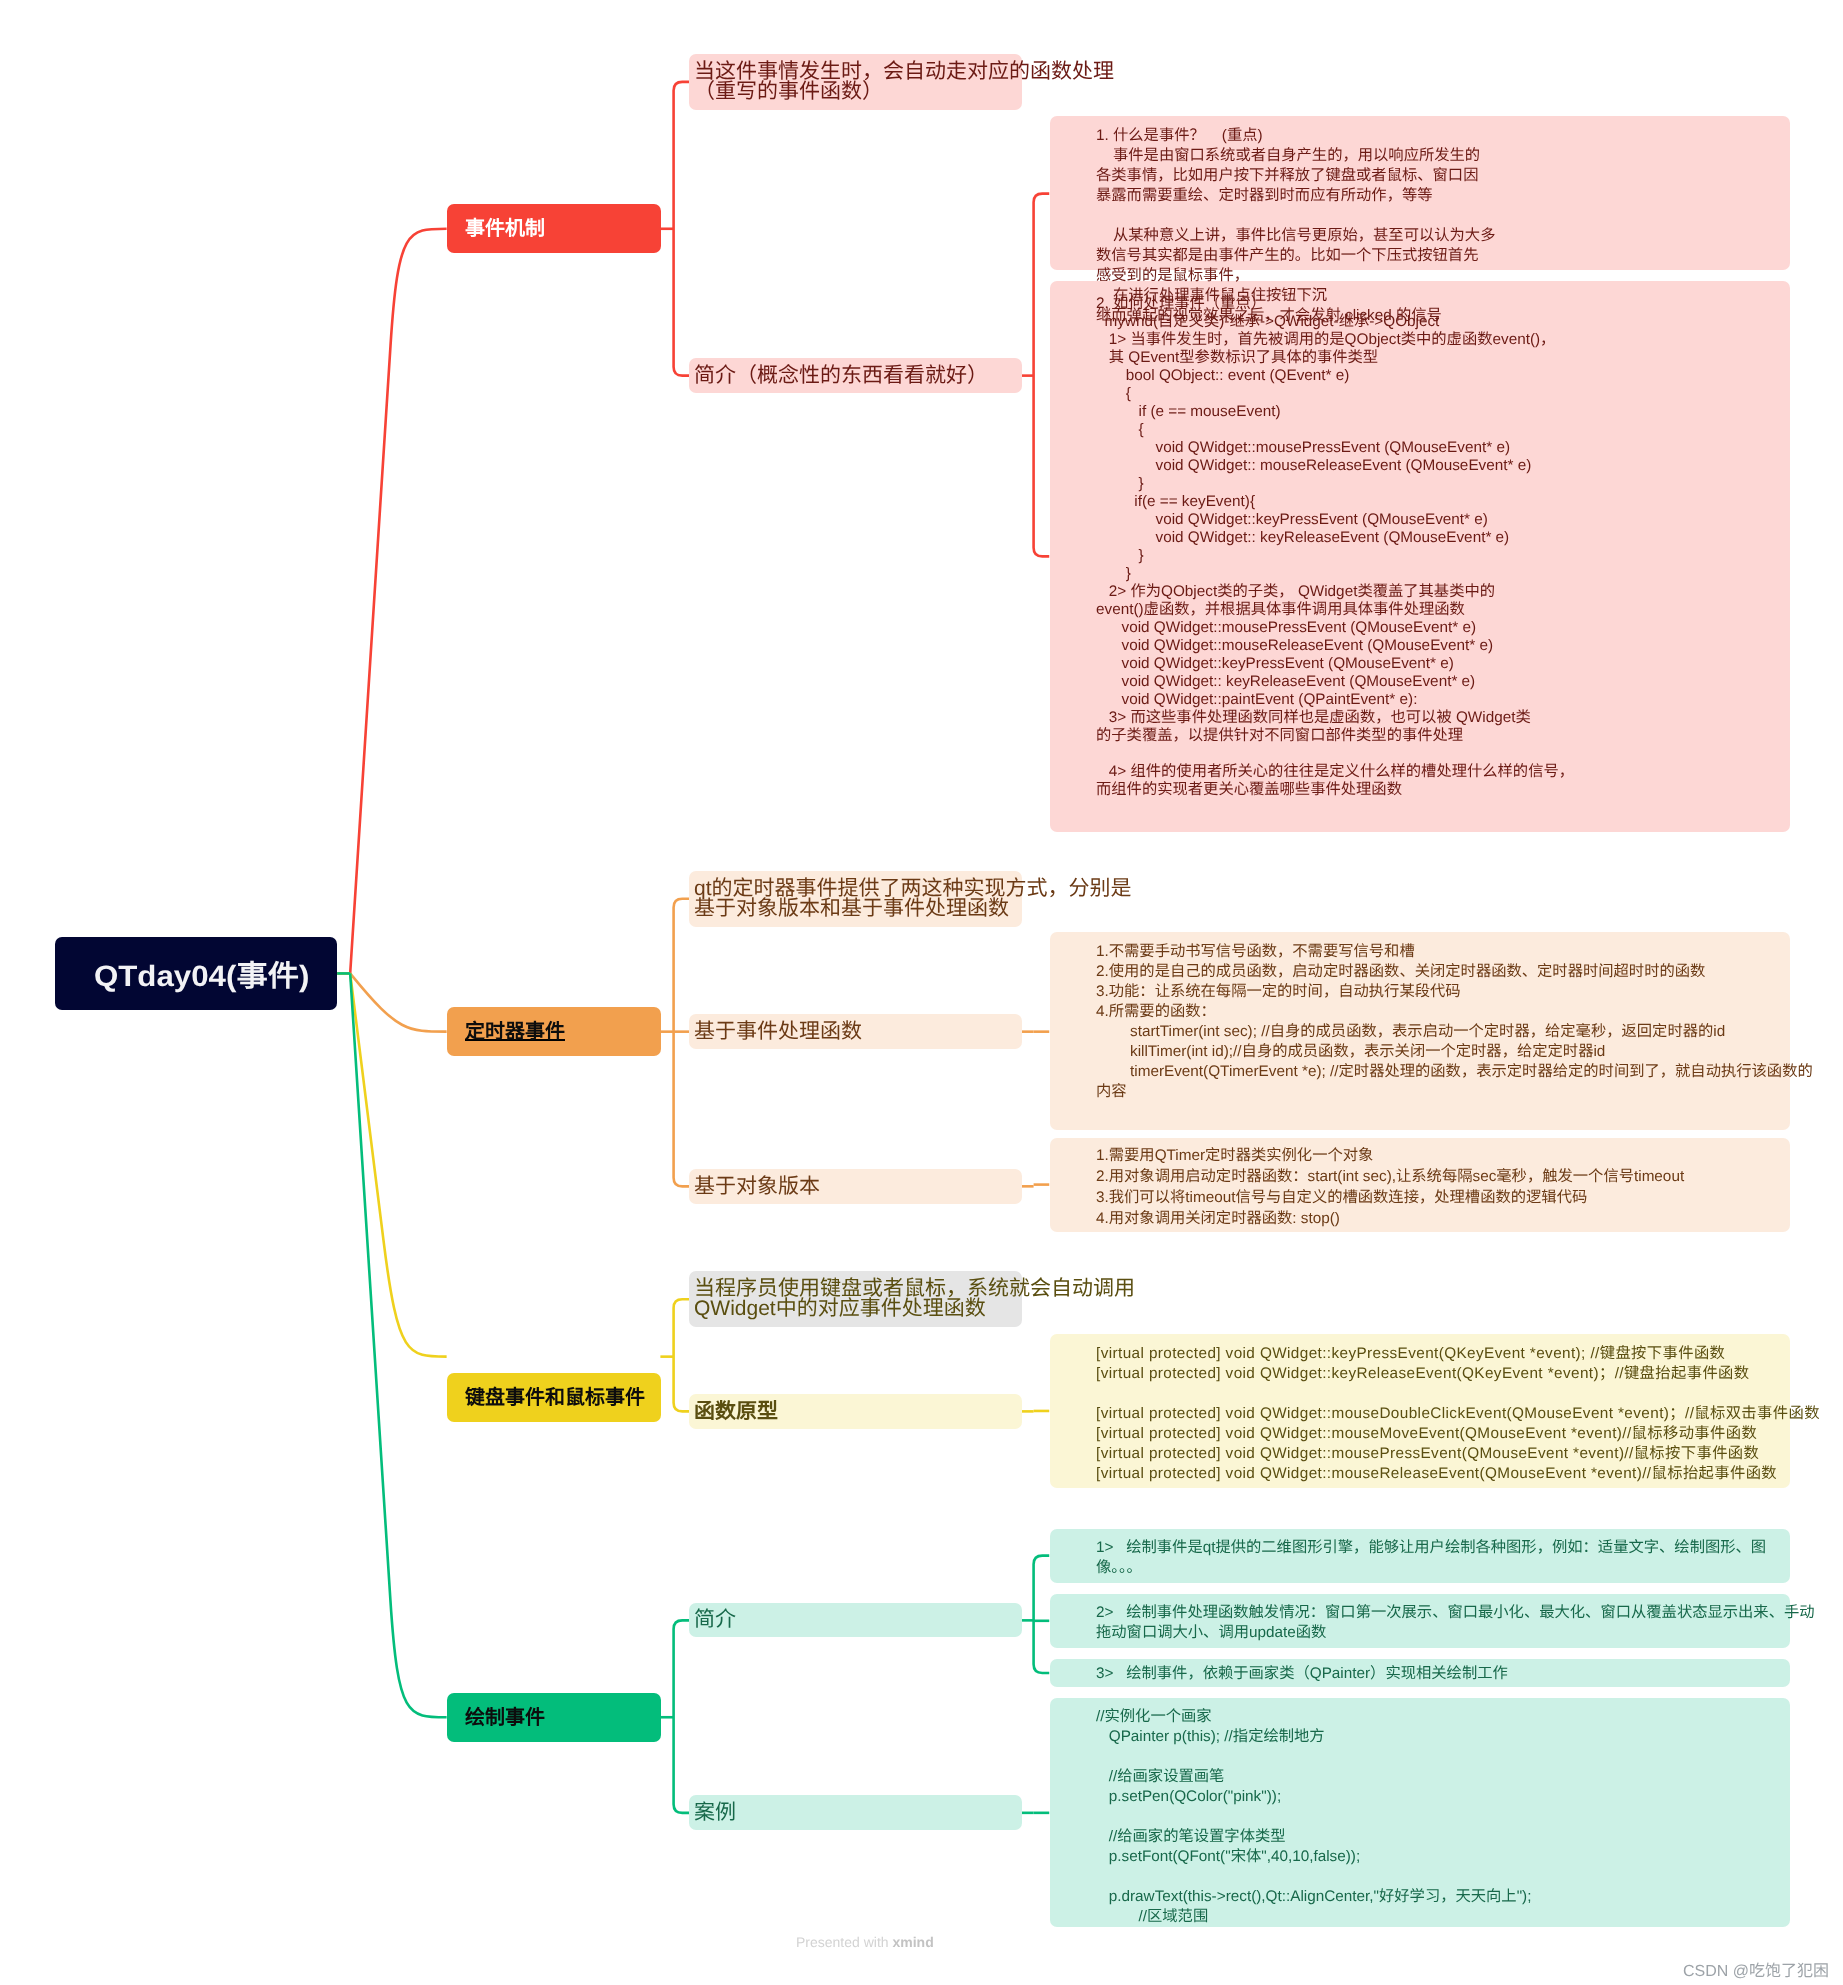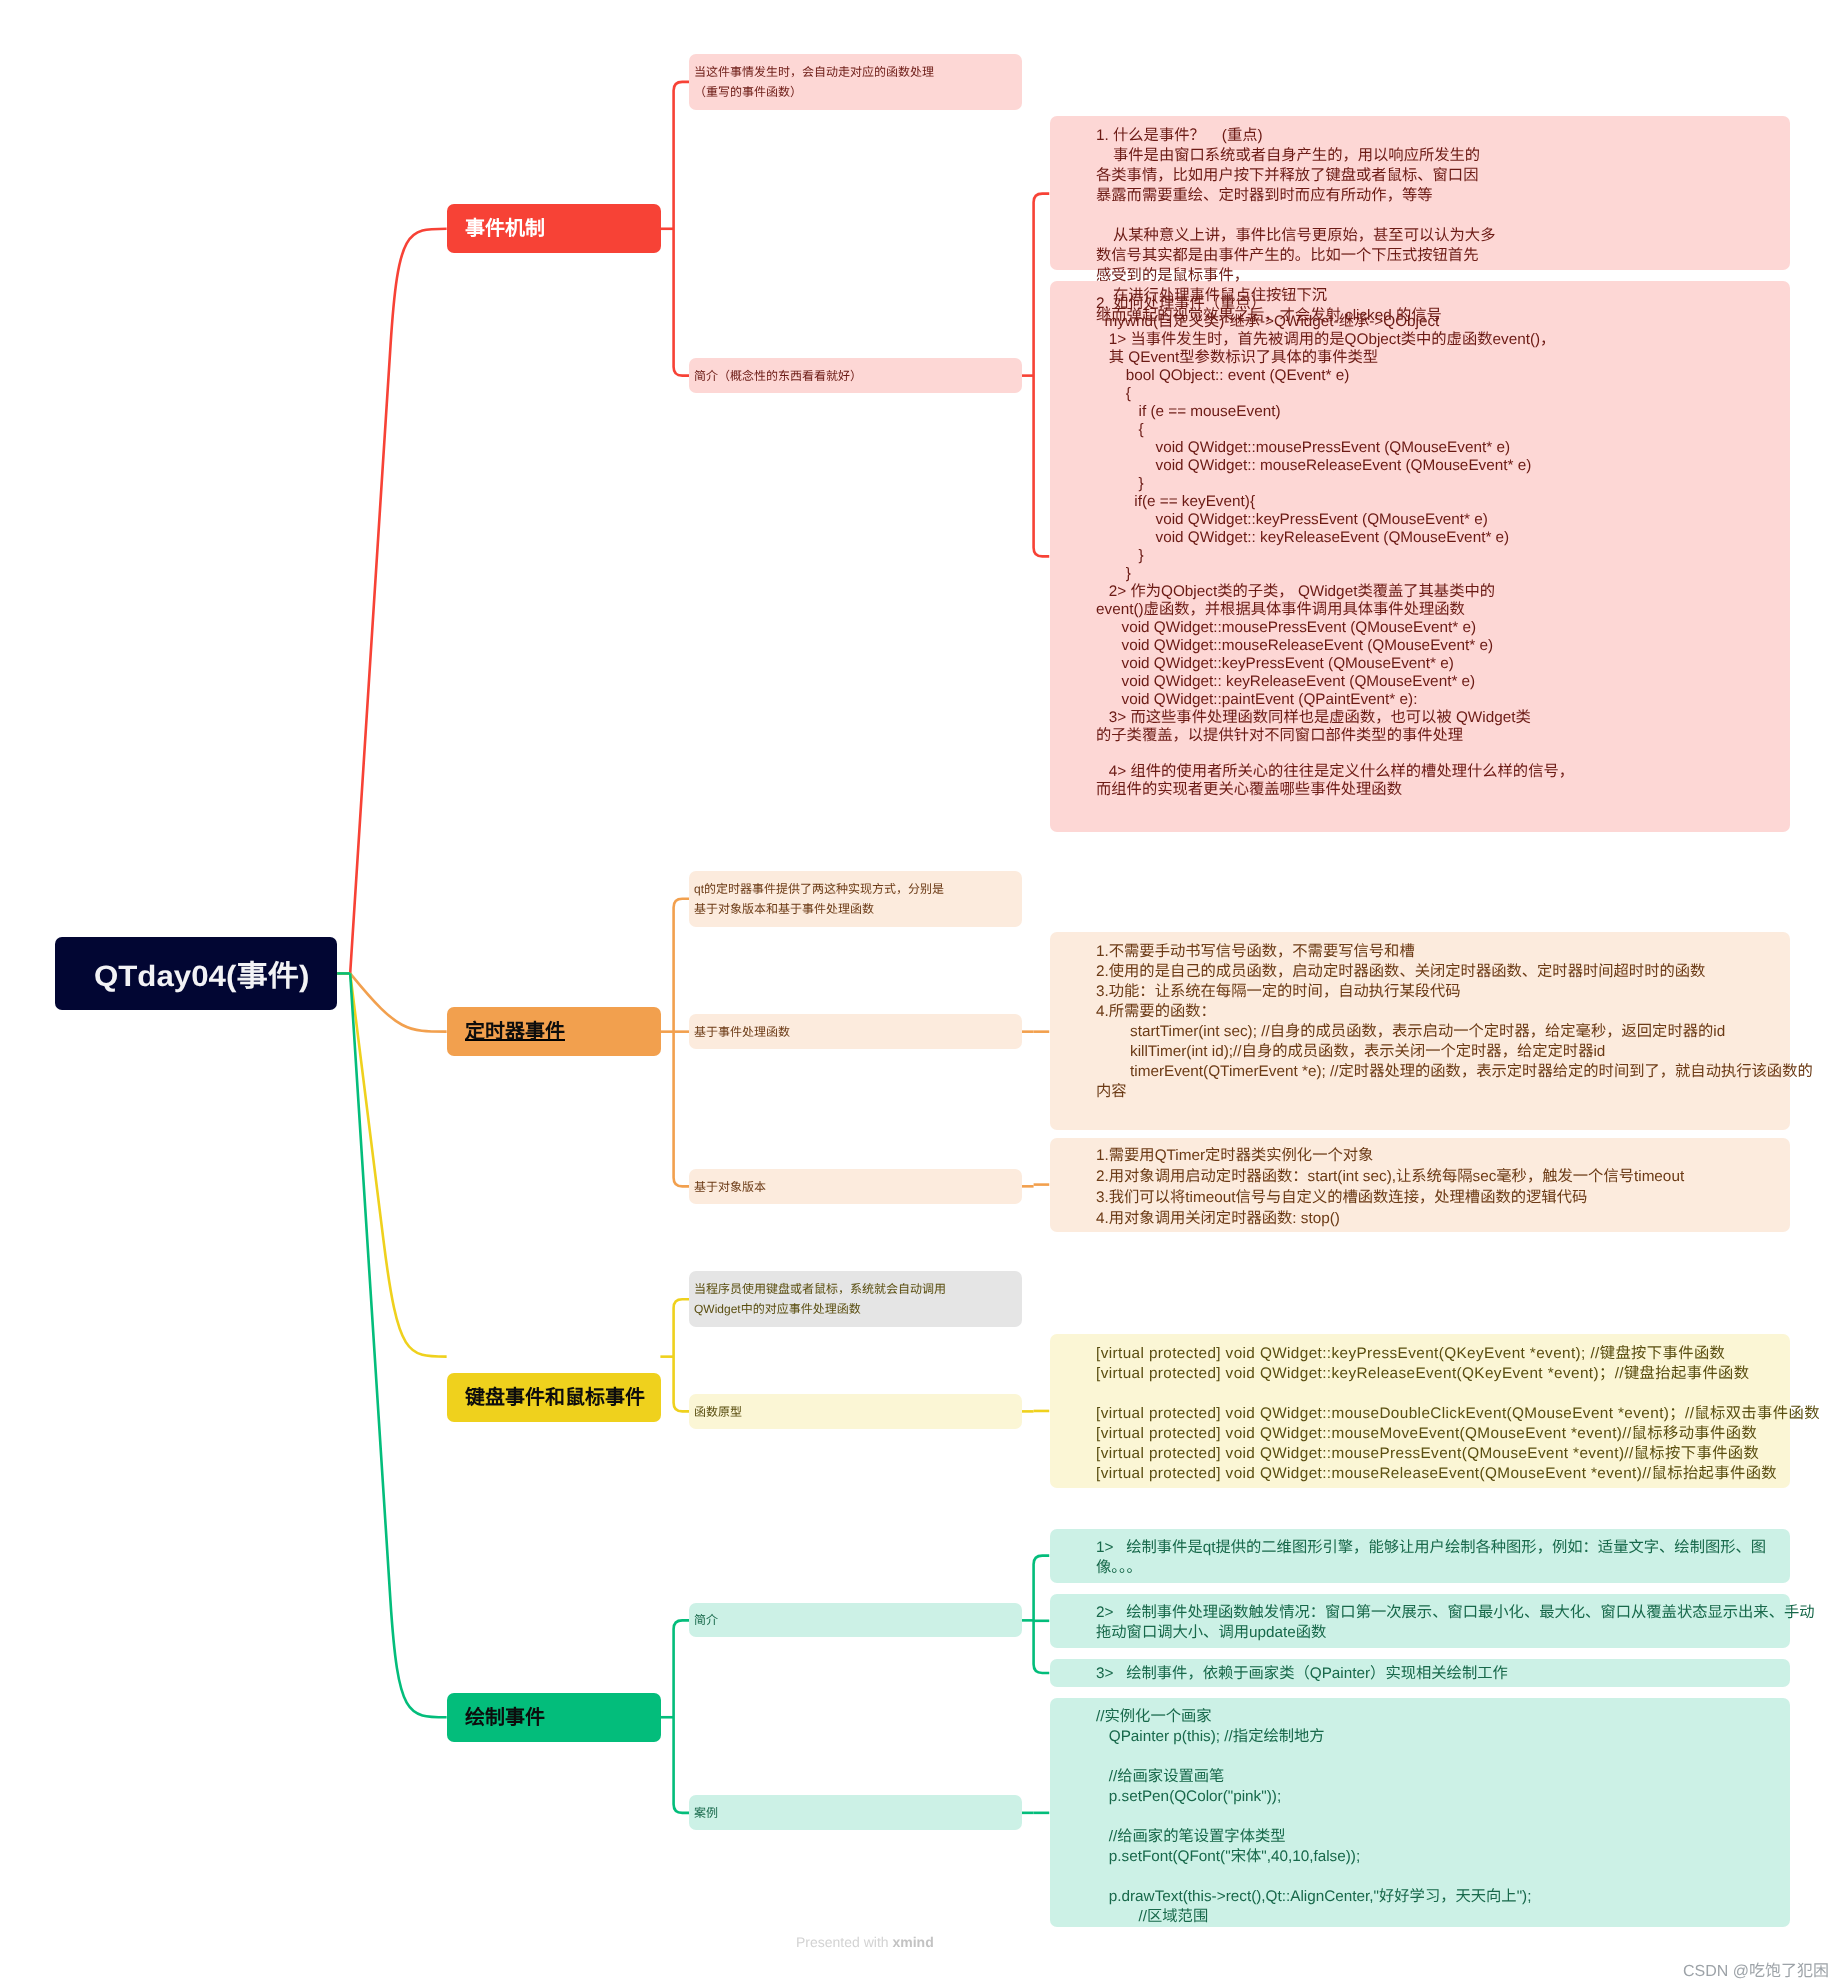--- a/index.html
+++ b/index.html
@@ -23,21 +23,21 @@
      left:447px;width:214px;height:49px;border-radius:7px;
      display:flex;align-items:center;padding-left:18px;
   }
   .branch-label{font-size:20px;font-weight:bold;color:#0D0D0D;white-space:pre;line-height:1;will-change:transform;}
   .branch-node.red .branch-label{color:#FFFFFF;}
 
   .topic-node{
      left:689px;width:333px;border-radius:7px;
      display:flex;align-items:center;padding:0 8.7px 0 5.2px;
   }
-  .topic-label{font-size:12px;line-height:20px;white-space:pre;will-change:transform;}
+  .topic-label{font-size:21px;line-height:20px;white-space:pre;will-change:transform;}
 
   .note-node{
      left:1050px;width:740px;border-radius:7px;padding:0;overflow:visible;
   }
   .note-text{font-size:15.3px;line-height:20px;white-space:pre;display:block;
              position:absolute;left:1096px;will-change:transform;}
 
   .wm-xmind{position:absolute;left:796px;top:1934px;font-size:14px;color:#D3D3D3;white-space:pre;will-change:transform;}
   .wm-xmind b{color:#C3C3C3;font-weight:bold;}
   .wm-csdn{position:absolute;left:1683px;top:1957px;font-size:16px;color:#9DA3A8;white-space:pre;will-change:transform;}
@@ -106,21 +106,21 @@
 <div class="node topic-node" style="top:1014px;height:35px;background:#FCEBDD;color:#6B3A15;">
       <span class="topic-label">基于事件处理函数</span>
     </div>
 <div class="node topic-node" style="top:1169px;height:35px;background:#FCEBDD;color:#6B3A15;">
       <span class="topic-label">基于对象版本</span>
     </div>
 <div class="node topic-node" style="top:1271px;height:56px;background:#e5e5e5;color:#5A4E10;">
       <span class="topic-label">当程序员使用键盘或者鼠标，系统就会自动调用
 QWidget中的对应事件处理函数</span>
     </div>
-<div class="node topic-node" style="top:1394px;height:35px;background:#FBF6D5;color:#5A4E10;">
+<div class="node topic-node" style="top:1394px;height:35px;background:#FBF6D5;color:#5A4E10;font-weight:bold;">
       <span class="topic-label">函数原型</span>
     </div>
 <div class="node topic-node" style="top:1603px;height:34px;background:#CCF1E6;color:#17684A;">
       <span class="topic-label">简介</span>
     </div>
 <div class="node topic-node" style="top:1795px;height:35px;background:#CCF1E6;color:#17684A;">
       <span class="topic-label">案例</span>
     </div>
 <div class="node note-node" style="top:116px;height:154px;background:#FDD7D5;"></div>
 <div class="node note-node" style="top:281px;height:551px;background:#FDD7D5;"></div>

